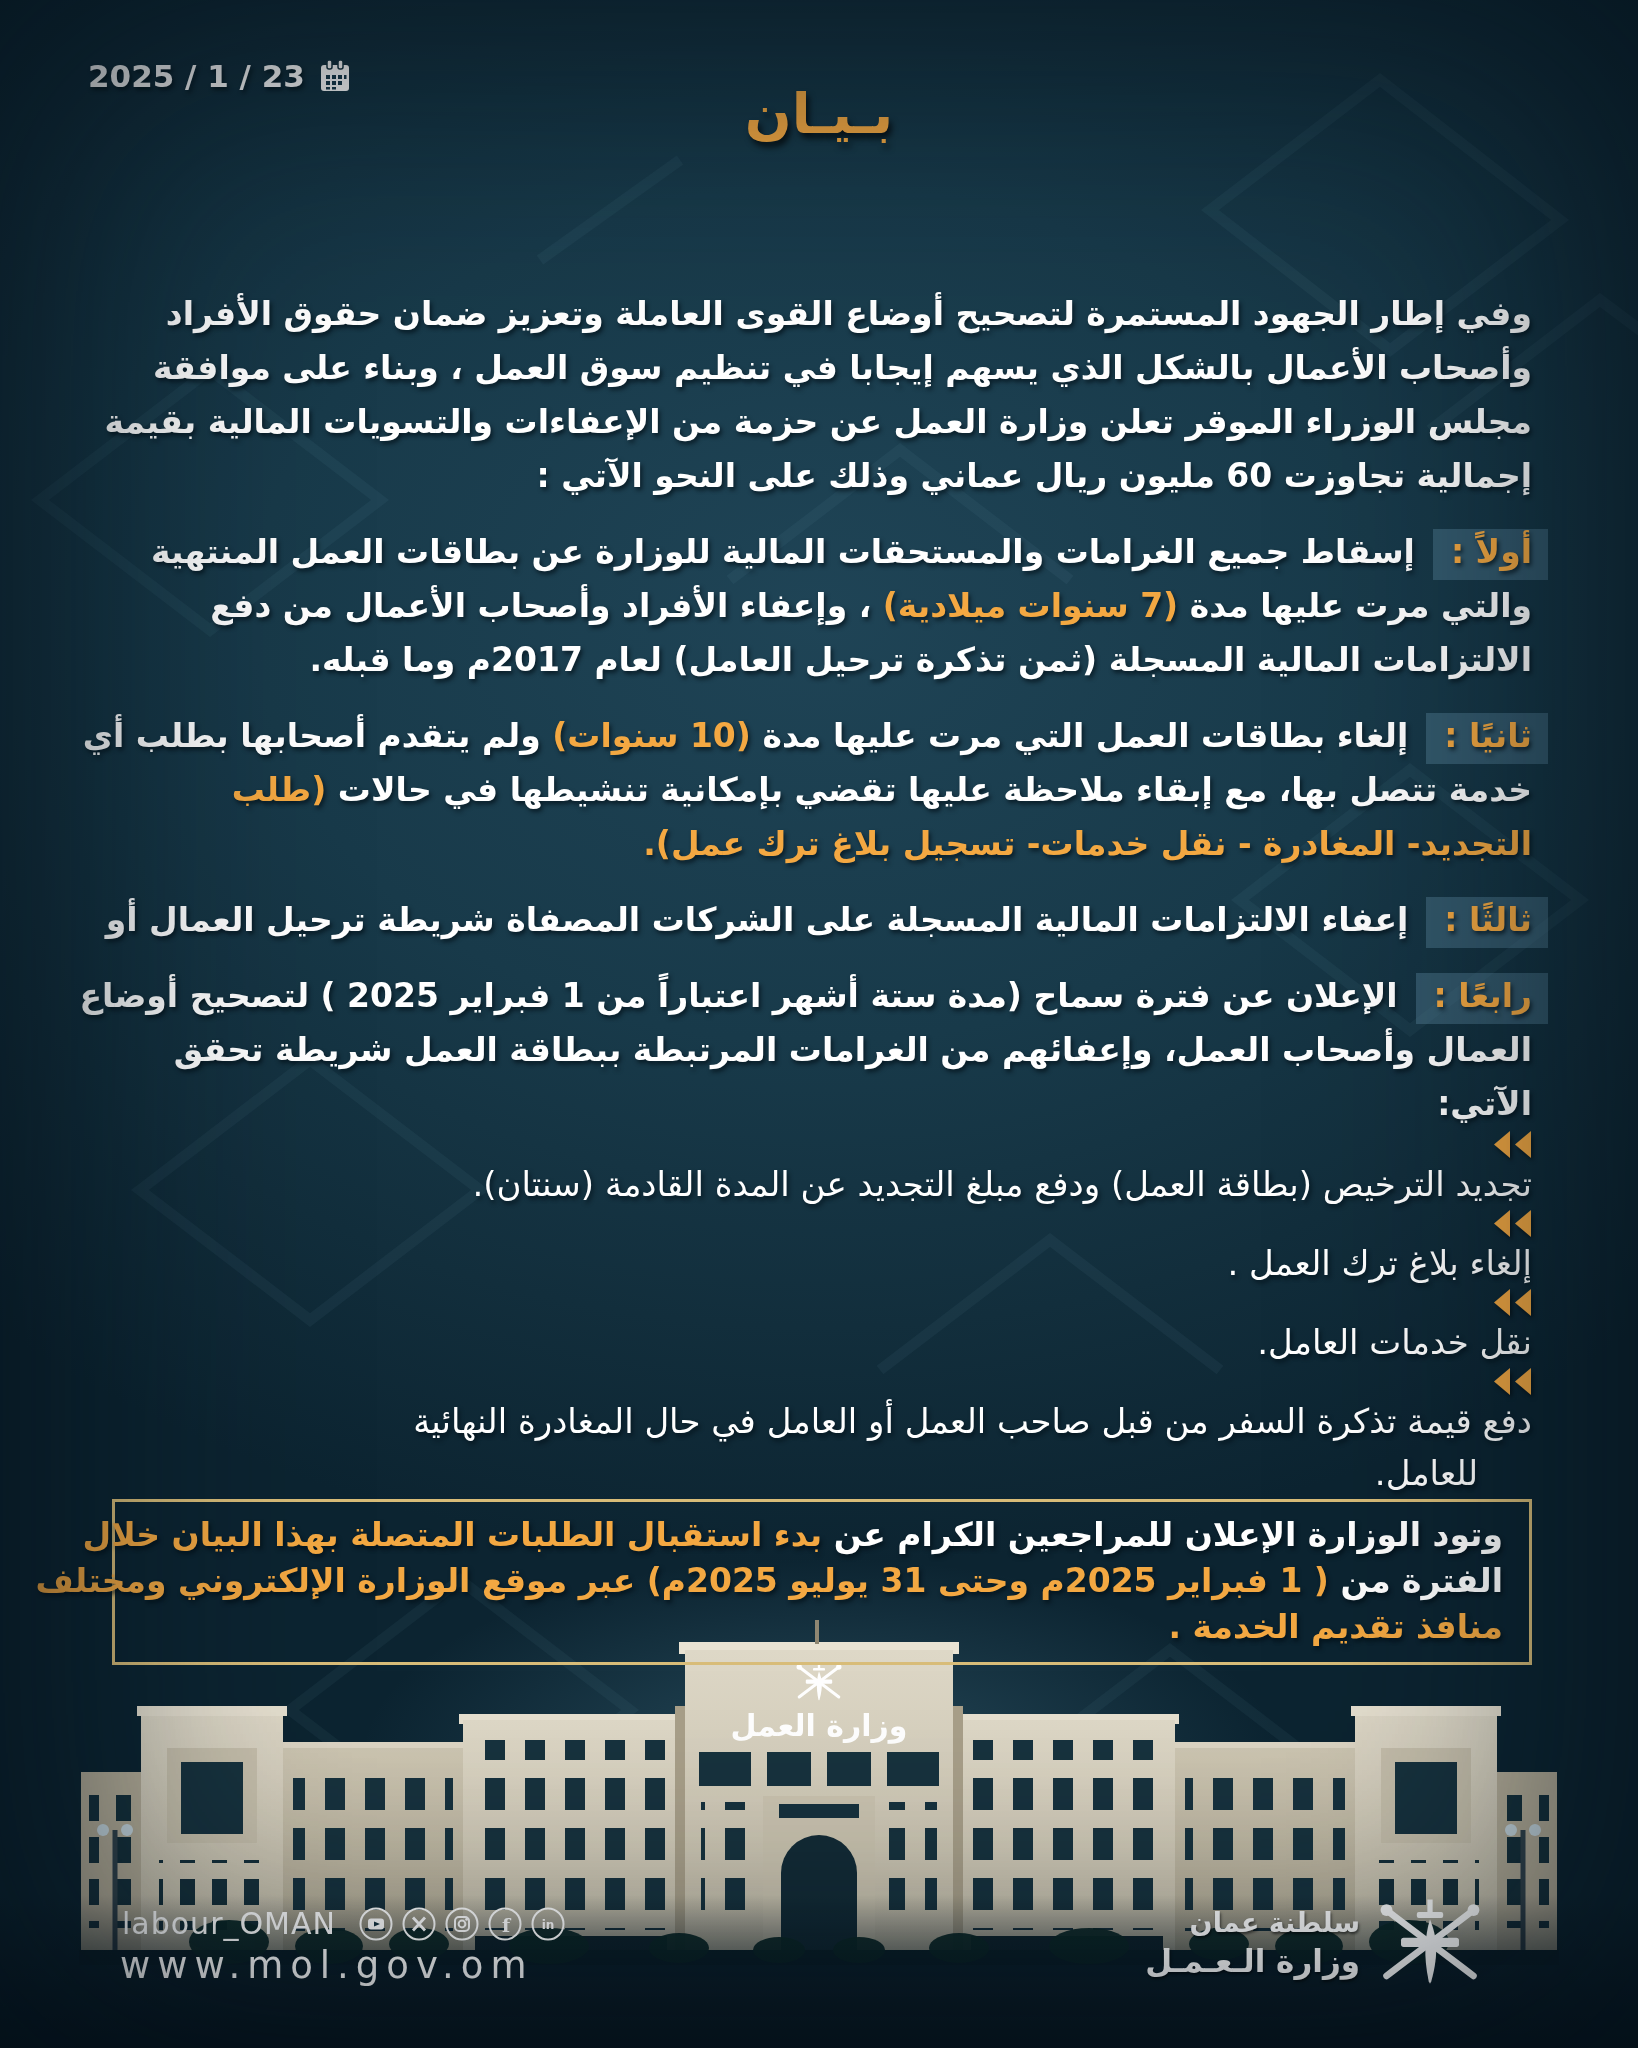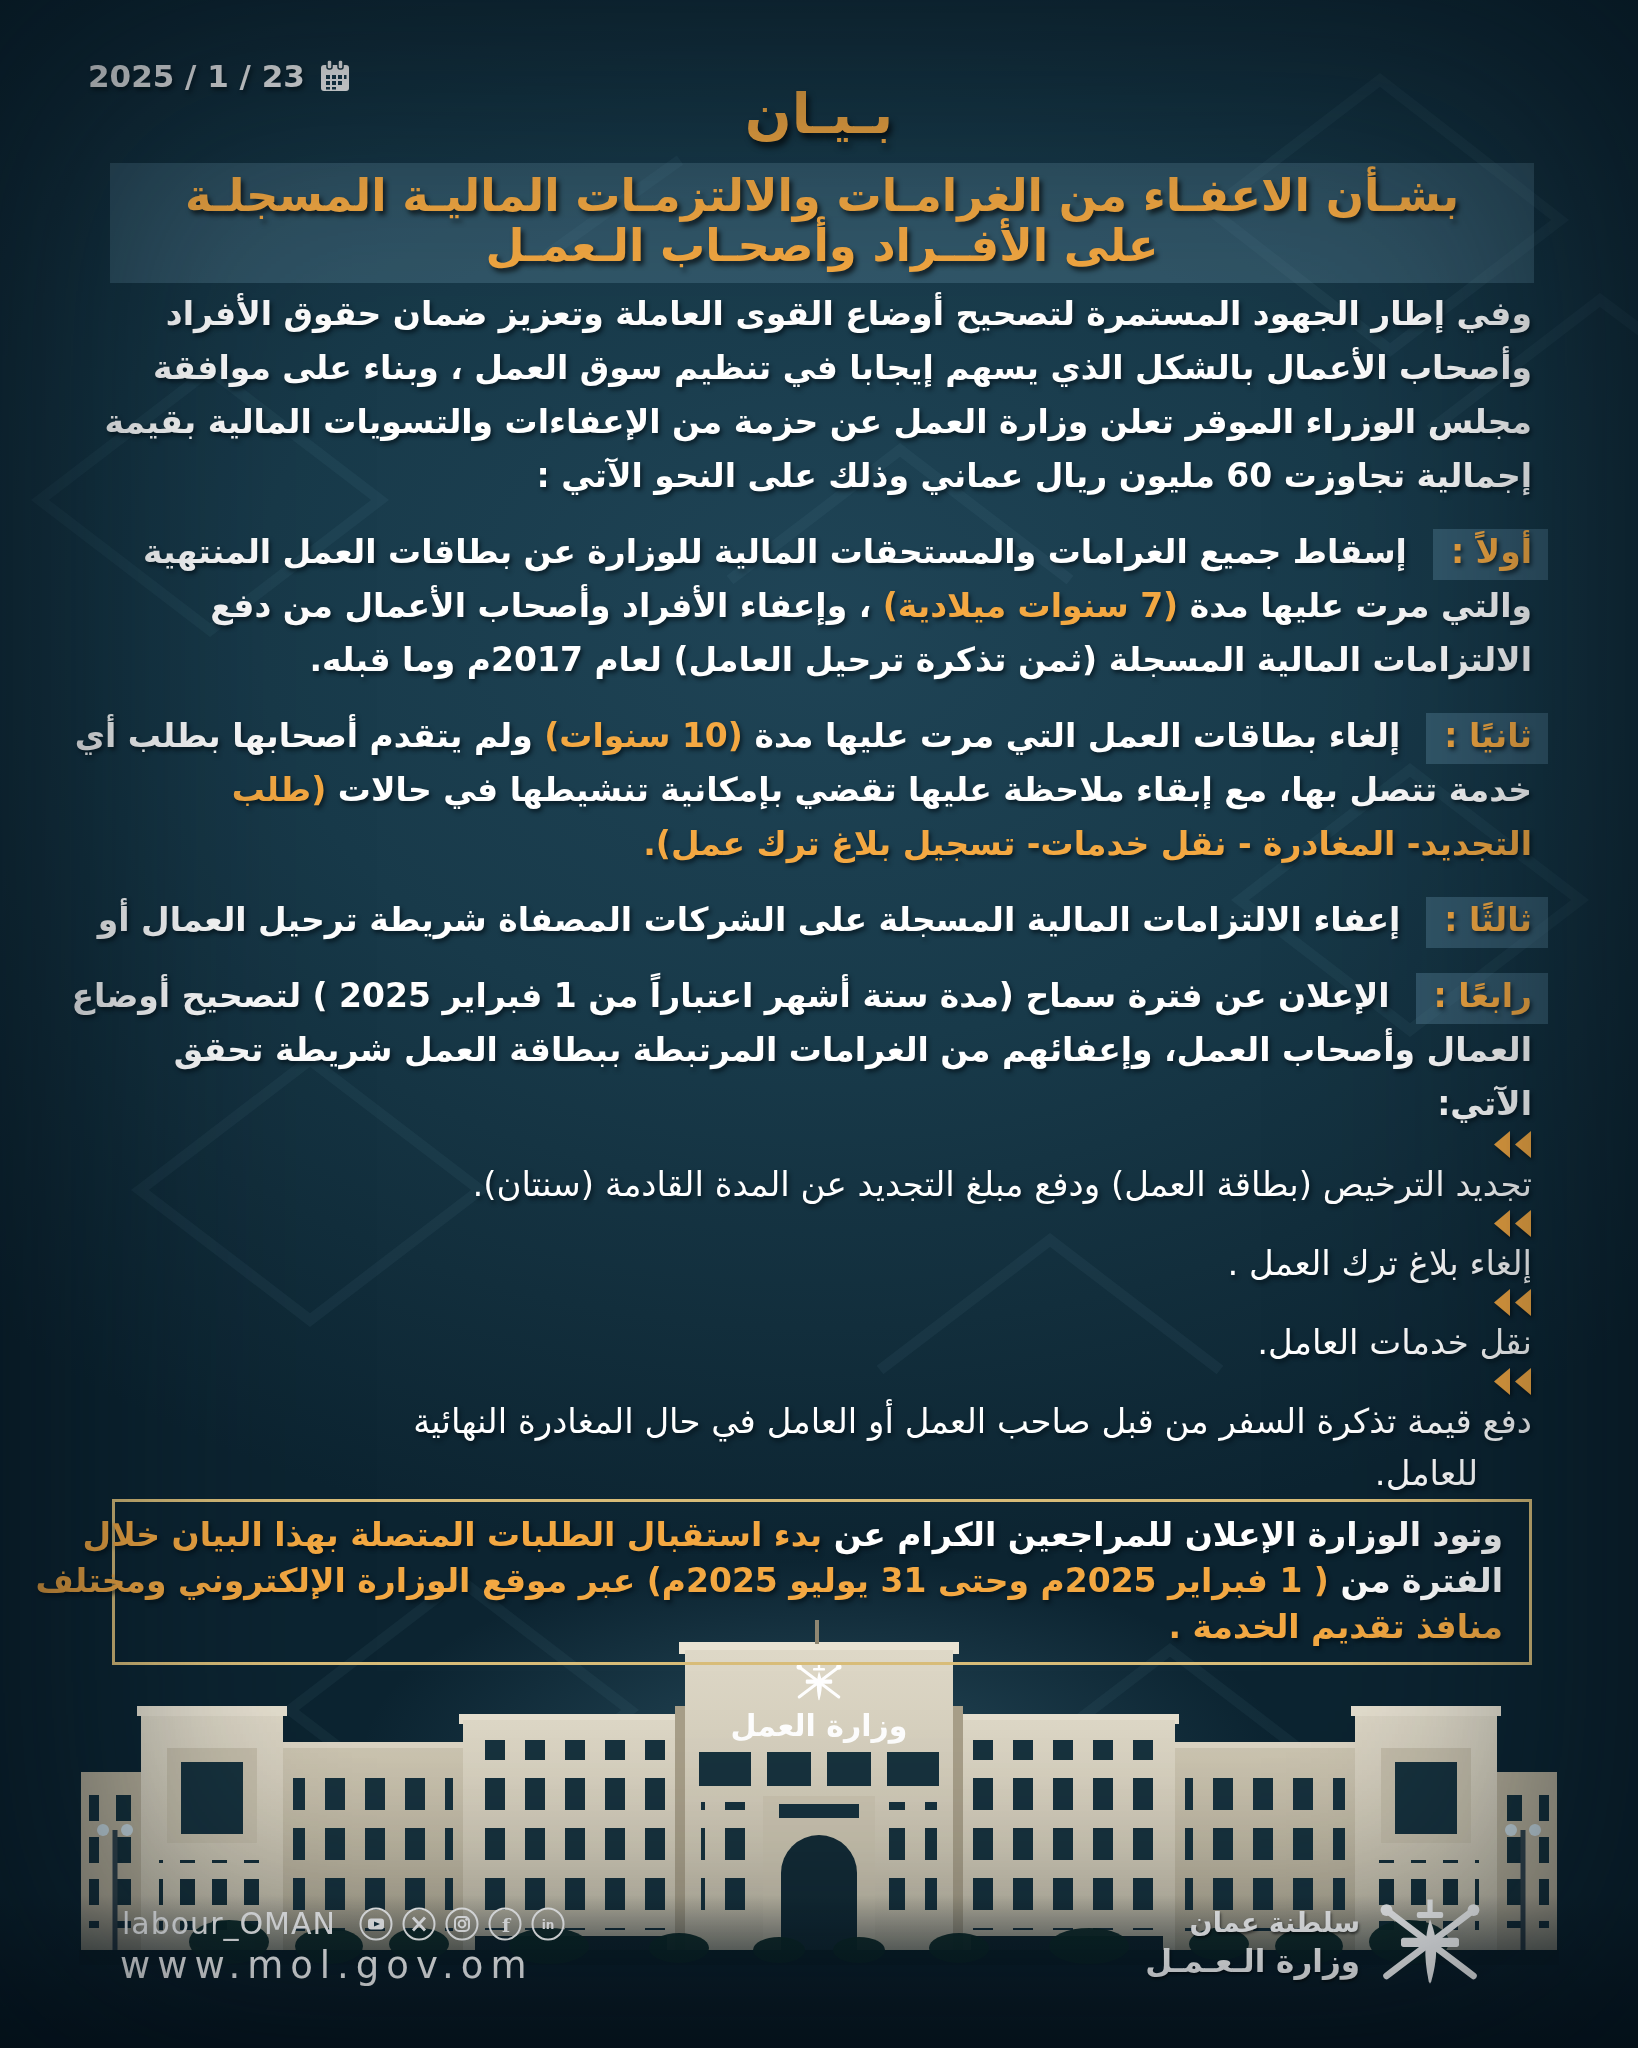--- a/index.html
+++ b/index.html
@@ -27,21 +27,21 @@
     background:rgba(104,146,167,.32);padding:8px 10px 12px;}
   .band div{font-size:45px;line-height:50px;font-weight:bold;color:#F3A842;
     text-shadow:3px 4px 5px rgba(0,0,0,.65);white-space:nowrap;}
 
   .flow{position:absolute;top:287px;right:106px;left:112px;z-index:5;}
   .bline{font-weight:bold;font-size:33px;line-height:54px;white-space:nowrap;text-align:right;
     color:#fff;text-shadow:2px 3px 4px rgba(2,14,20,.68);}
   .o{color:#F3A842;}
   .w{color:#ffffff;}
   .blk{margin-bottom:22px;}
-  .label{background:rgba(96,140,165,.40);padding:3px 16px 9px 18px;margin-left:26px;margin-right:-16px;}
+  .label{background:rgba(96,140,165,.40);padding:3px 16px 9px 18px;margin-left:18px;margin-right:-16px;}
 
   .bullets .bline{font-weight:normal;font-size:34px;line-height:52px;}
   .chev{margin-left:16px;vertical-align:-2px;filter:drop-shadow(2px 3px 2px rgba(0,0,0,.5));}
   .cont{padding-right:54px;}
 
   .notice{border:3px solid #D8BC78;margin-top:0;padding:10px 26px 12px;text-align:right;}
   .notice .bline{font-size:33px;line-height:46px;}
 
   .social{position:absolute;left:122px;top:1906px;z-index:6;direction:ltr;display:flex;align-items:center;gap:9px;
     color:#fff;}
@@ -175,24 +175,20 @@
         <rect x="9" y="23" width="4" height="4"></rect>
           <rect x="15" y="23" width="4" height="4"></rect>
         <rect x="21" y="23" width="4" height="4"></rect>
           <rect x="9" y="29" width="4" height="2.5"></rect>
         <rect x="15" y="29" width="4" height="2.5"></rect>
       </g>
     </svg>
   </div>
 
   <div class="title">بـيـان</div>
-  <div class="band">
-    <div>بشـأن الاعفـاء من الغرامـات والالتزمـات الماليـة المسجلـة</div>
-    <div>على الأفــراد وأصحـاب الـعمـل</div>
-  </div>
 
   <div class="flow">
 
     <div class="blk">
       <div class="bline">وفي إطار الجهود المستمرة لتصحيح أوضاع القوى العاملة وتعزيز ضمان حقوق الأفراد</div>
       <div class="bline">وأصحاب الأعمال بالشكل الذي يسهم إيجابا في تنظيم سوق العمل ، وبناء على موافقة</div>
       <div class="bline">مجلس الوزراء الموقر تعلن وزارة العمل عن حزمة من الإعفاءات والتسويات المالية بقيمة</div>
       <div class="bline">إجمالية تجاوزت 60 مليون ريال عماني وذلك على النحو الآتي :</div>
     </div>
 

